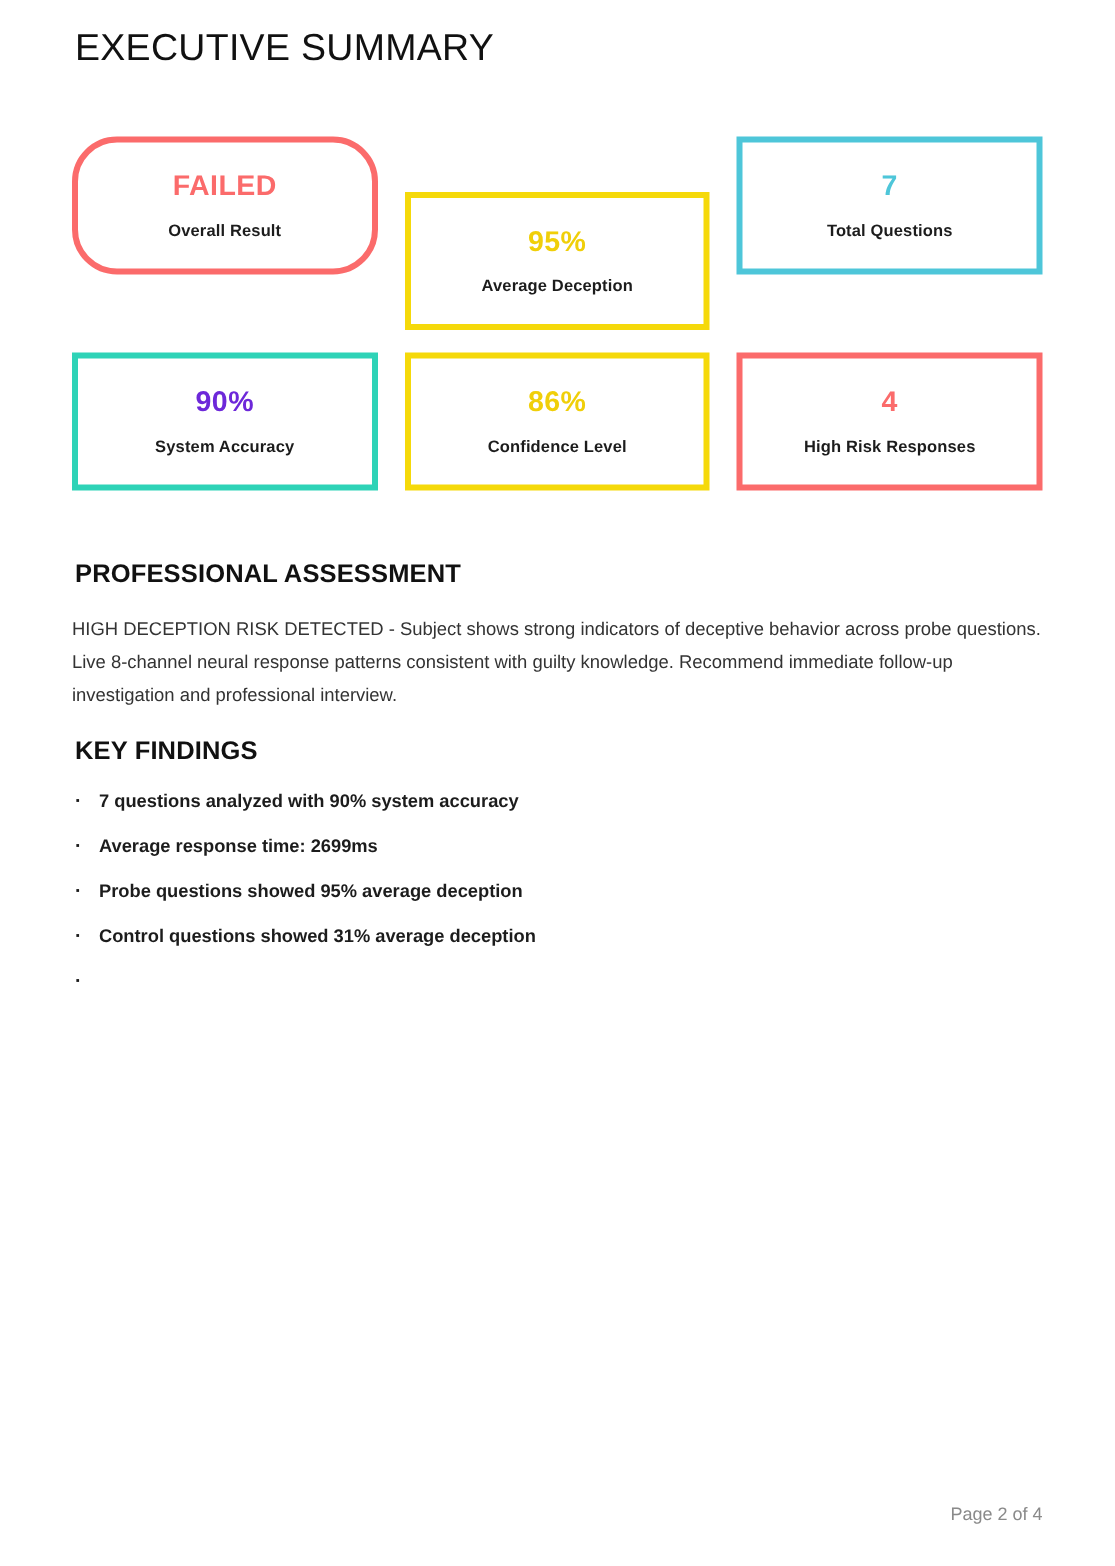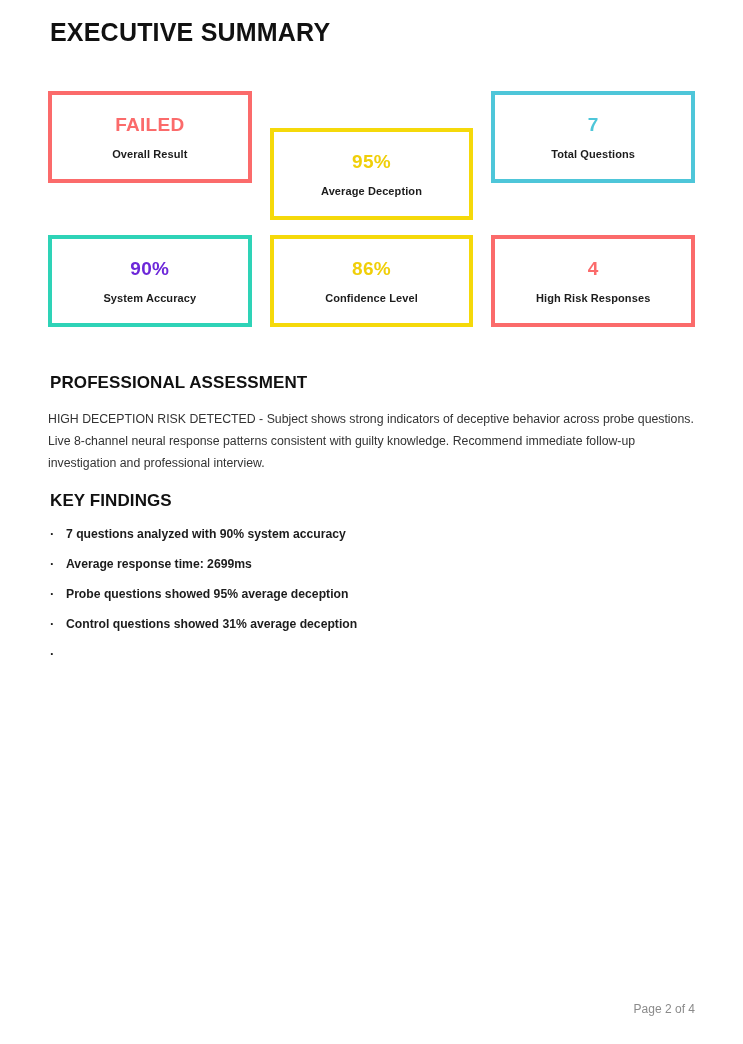--- a/index.html
+++ b/index.html
@@ -16,21 +16,21 @@
     color: #1a1a1a;
     overflow: hidden;
   }
   .page {
     position: absolute;
     inset: 0;
     padding: 0 48px;
   }
   .doc-title {
     font-size: 25px;
-    font-weight: bold;
+    font-weight: normal;
     letter-spacing: 0.2px;
     margin: 18px 0 0 2px;
     color: #111111;
   }
   .cards {
     margin-top: 44px;
     display: grid;
     grid-template-columns: repeat(3, 1fr);
     gap: 15px 18px;
   }
@@ -100,21 +100,21 @@
   }
 </style>
 </head>
 <body>
 
 <div class="page">
 
   <h1 class="doc-title">EXECUTIVE SUMMARY</h1>
 
   <div class="cards">
-    <div class="card" style="border-color: rgb(251, 107, 107);">
+    <div class="card" style="border-color: rgb(251, 107, 107); border-radius: 30px;">
       <div class="card-value" style="color: rgb(251, 107, 107);">FAILED</div>
       <div class="card-label">Overall Result</div>
     </div>
     <div class="card" style="border-color: rgb(245, 217, 10); margin-top: 37px;">
       <div class="card-value" style="color: rgb(240, 207, 9);">95%</div>
       <div class="card-label">Average Deception</div>
     </div>
     <div class="card" style="border-color: rgb(78, 198, 217);">
       <div class="card-value" style="color: rgb(78, 198, 217);">7</div>
       <div class="card-label">Total Questions</div>

